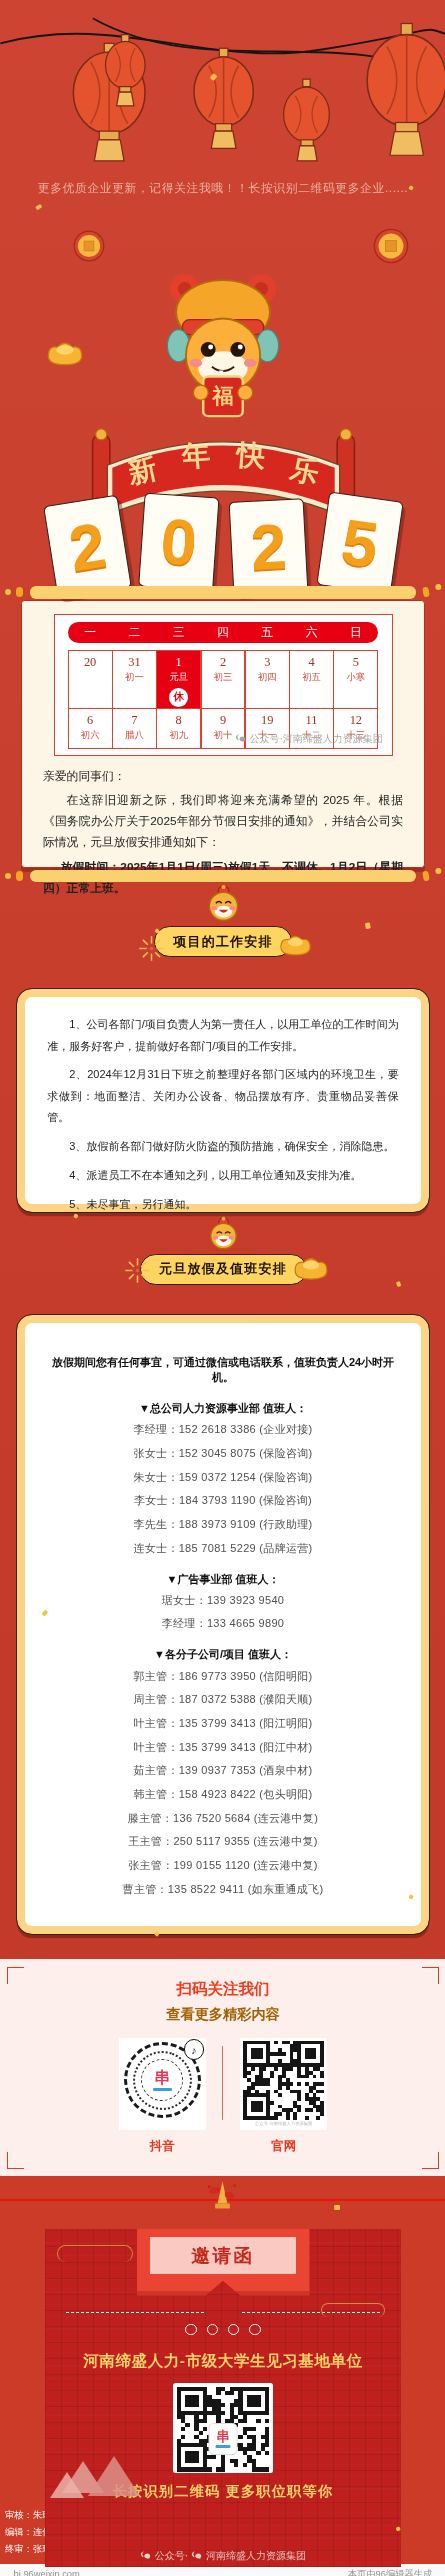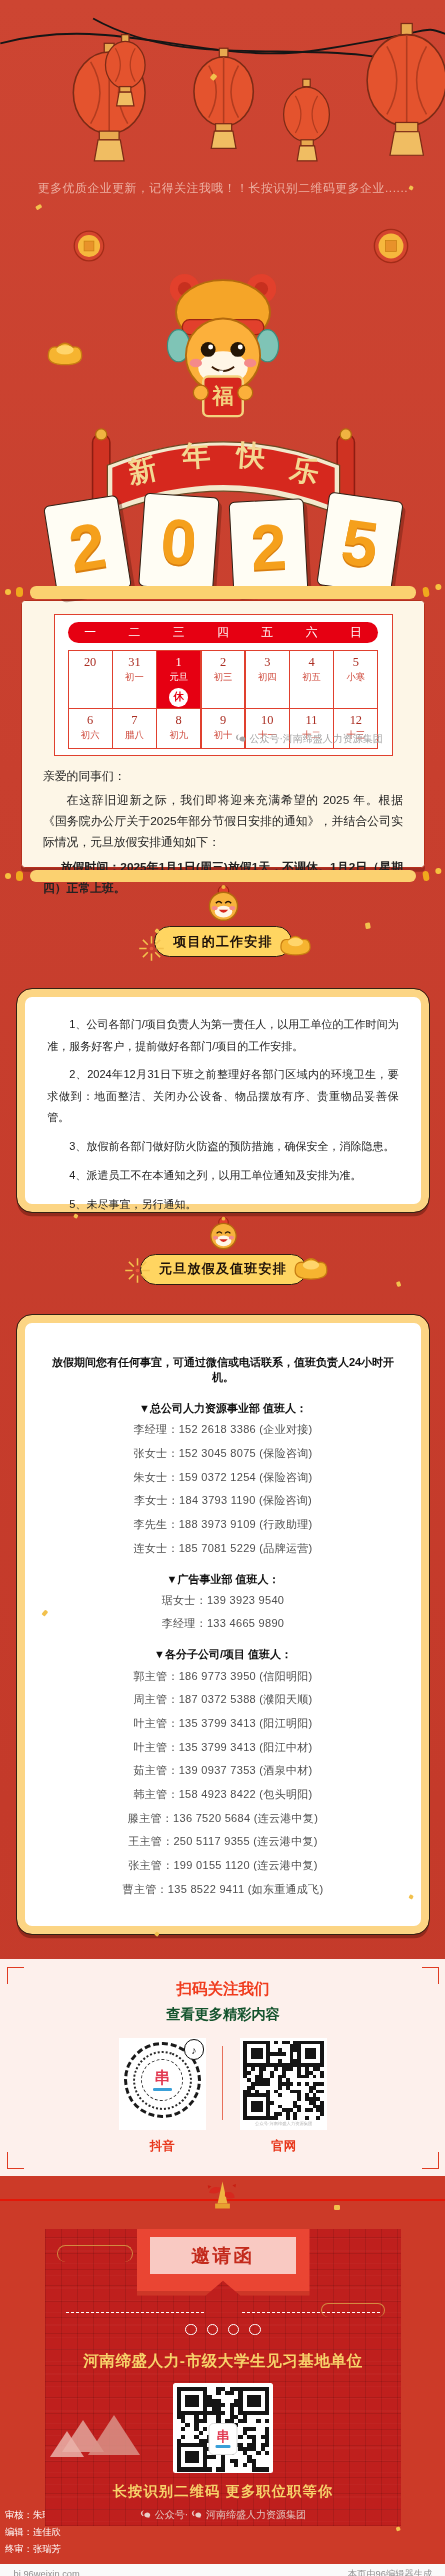--- a/index.html
+++ b/index.html
@@ -73,21 +73,21 @@
   #duty-card .contact-row{font-size:11px;color:#4f4f4f;margin:0 0 8.7px;letter-spacing:0.3px;}
 
   
   #follow{position:relative;height:217px;background:#fdf0ec;}
   .crn{position:absolute;width:16px;height:16px;border:1.2px solid #e03b22;}
   .crn.tl{left:7.4px;top:8.7px;border-right:none;border-bottom:none;}
   .crn.tr{right:7.4px;top:8.7px;border-left:none;border-bottom:none;}
   .crn.bl{left:7.4px;bottom:6.2px;border-right:none;border-top:none;}
   .crn.br{right:7.4px;bottom:6.2px;border-left:none;border-top:none;}
   #follow .t1{padding-top:20px;font-size:15.5px;font-weight:800;color:#f03c1e;text-align:center;margin:0;}
-  #follow .t2{font-size:14.2px;font-weight:800;color:#14532d;text-align:center;margin:5px 12px 0;}
+  #follow .t2{font-size:14.2px;font-weight:800;color:#a16207;text-align:center;margin:5px 12px 0;}
   #qr-row{position:absolute;top:79px;left:0;right:0;display:flex;justify-content:center;gap:28.5px;}
   .qr-col{width:93px;text-align:center;}
   .qr-box{position:relative;width:87px;height:92px;margin:0 auto;background:#fff;padding:3.1px;box-sizing:border-box;}
   .qr-grid{width:100%;height:79px;}
   .qr-grid i{display:block;}
   .qr-cap{display:block;margin-top:1.2px;font-size:4.3px;color:#b5b5b5;white-space:nowrap;overflow:hidden;}
   .qr-label{margin-top:8.7px;font-size:12.4px;font-weight:800;color:#e8381c;}
   #qr-divider{position:absolute;top:87px;left:222px;width:1.2px;height:74px;background:#e8705a;}
   
   #dy-ring{position:relative;width:79px;height:79px;margin:0 auto;}
@@ -101,21 +101,21 @@
   #dy-note{position:absolute;right:-2.5px;top:-1.2px;width:18.6px;height:18.6px;background:#fff;border:1.2px solid #111;
            border-radius:50%;display:flex;align-items:center;justify-content:center;font-size:10.5px;color:#111;}
 
   
   #band{position:relative;height:53px;background:#cc3a28;}
   #band .line{position:absolute;top:23.5px;left:0;right:0;height:1.9px;background:#e41708;}
   #band svg{position:absolute;left:204px;top:3.7px;}
 
   
   #invite-wrap{position:relative;height:276px;background:#cc3a28;}
-  #invite{position:absolute;left:45px;right:45px;top:0;height:297px;background:#bf1f1d;
+  #invite{position:absolute;left:45px;right:45px;top:0;height:338px;background:#bf1f1d;
           background-image:
             repeating-linear-gradient(0deg,rgba(0,0,0,.10) 0 1.2px,transparent 1.2px 16px),
             repeating-linear-gradient(90deg,rgba(0,0,0,.10) 0 1.2px,transparent 1.2px 16px),
             repeating-linear-gradient(0deg,rgba(255,255,255,.025) 3.7px 5px,transparent 5px 16px);
           overflow:hidden;}
   #ribbon{position:relative;width:173px;height:67px;margin:0 auto;background:#ea4533;
           clip-path:polygon(0 0,100% 0,100% 100%,60% 100%,50% 78%,40% 100%,0 100%);
           box-shadow:inset 0 -5px 0 rgba(120,10,5,.25);}
   #ribbon .inner{position:absolute;left:13.6px;right:13.6px;top:8.7px;height:37px;background:#f9c9c2;
           display:flex;align-items:center;justify-content:center;font-size:18.6px;font-weight:700;color:#c32a1c;letter-spacing:2.5px;}
@@ -317,21 +317,21 @@
             </div>
             <div class="cal-cell row2">
               <div class="cal-day">8</div>
               <div class="cal-lunar">初九</div>
             </div>
             <div class="cal-cell row2">
               <div class="cal-day">9</div>
               <div class="cal-lunar">初十</div>
             </div>
             <div class="cal-cell row2">
-              <div class="cal-day">10</div>
+              <div class="cal-day">19</div>
               <div class="cal-lunar">十一</div>
             </div>
             <div class="cal-cell row2">
               <div class="cal-day">11</div>
               <div class="cal-lunar">十二</div>
             </div>
             <div class="cal-cell row2">
               <div class="cal-day">12</div>
               <div class="cal-lunar">十三</div>
             </div>

